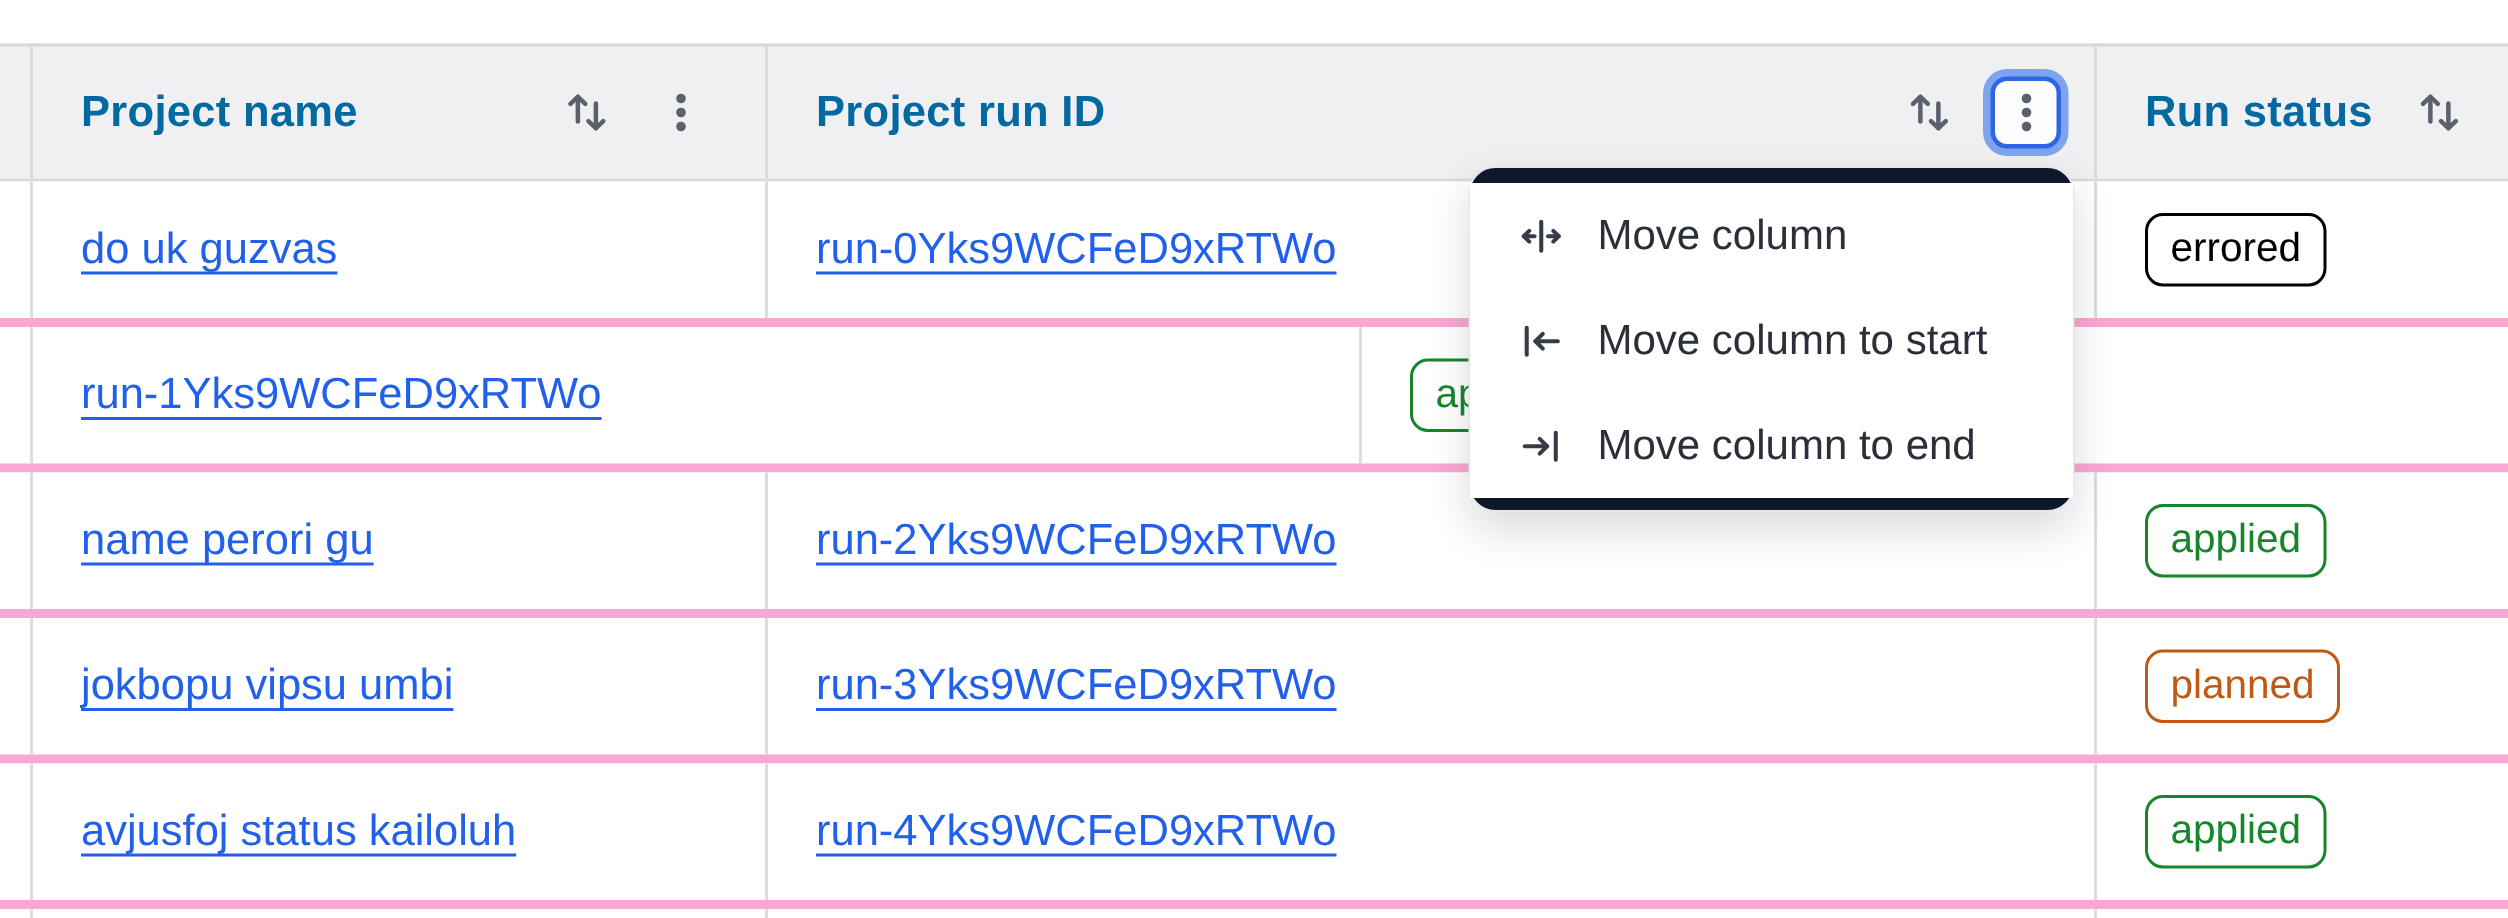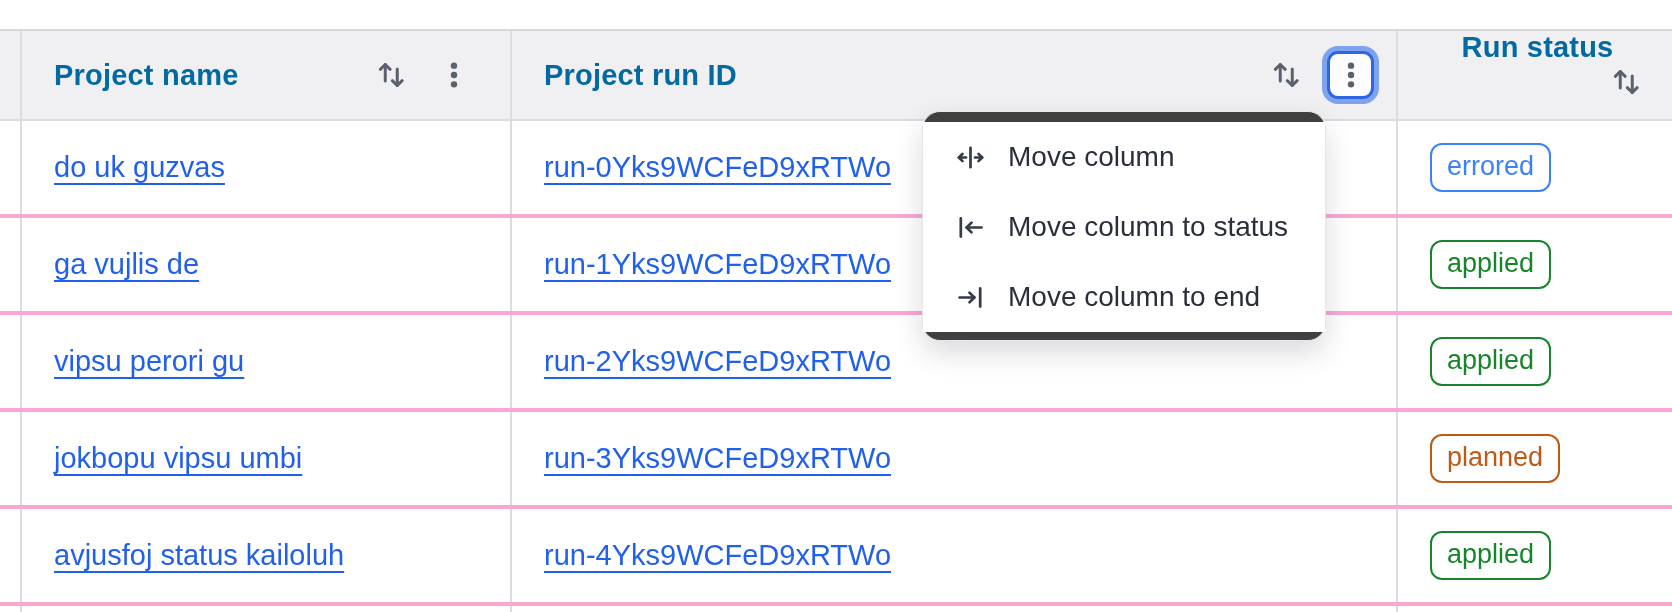--- a/index.html
+++ b/index.html
@@ -10,21 +10,21 @@
     color:#16191F;
   }
   .top-spacer { height:29px; background:#fff; }
 
   
   .tbl { width:1672px; position:relative; }
   .hdr-row {
     display:flex; height:92px; background:#F0F0F2;
     border-top:2px solid #D7D7DB; border-bottom:2px solid #DBDBDF;
   }
-  .body-row { display:flex; height:97px; background:#fff; border-bottom:4px solid #f9a8d4; }
+  .body-row { display:flex; height:97px; background:#fff; border-bottom:6px solid #f9a8d4; }
   .sliver-row { display:flex; height:6px; background:#fff; }
 
   .c-gutter  { width:22px;  flex:none; border-right:2px solid #DCDCE0; }
   .c-project { width:490px; flex:none; border-right:2px solid #DCDCE0; }
   .c-runid   { width:886px; flex:none; border-right:2px solid #DCDCE0; }
   .c-status  { flex:1 1 auto; }
 
   .hdr-cell { display:flex; align-items:center; padding-left:32px; }
   .hdr-label { font-size:29px; font-weight:600; color:#0369a1; letter-spacing:.2px; }
   .hdr-controls { margin-left:auto; display:flex; align-items:center; }
@@ -33,48 +33,48 @@
   .icon-kebab { width:32px; height:32px; color:#5A616C; flex:none; }
 
   .kebab-btn {
     background:none; border:none; cursor:pointer;
     display:flex; align-items:center; justify-content:center; color:#5A616C;
   }
   .c-project .icon-sort { margin-right:28px; }
   .c-project.hdr-cell { padding-right:40px; }
   .c-runid .icon-sort { margin-right:22px; }
   .c-runid.hdr-cell { padding-right:22px; }
-  .c-status.hdr-cell { padding-right:27px;flex-direction:column; }
+  .c-status.hdr-cell { padding-right:27px; }
 
   .kebab-btn.focused {
     width:47px; height:48px; background:#FDFDFF;
     border:3px solid #2E66E5; border-radius:11px;
     box-shadow:0 0 0 5px #7EA4F0;
     color:#565B66;
   }
 
   .cell { display:flex; align-items:center; padding-left:32px; }
   a.cell-link {
     color:#2160EB; font-size:29px; text-decoration:underline;
     text-decoration-thickness:2px; text-underline-offset:6px; cursor:pointer;
   }
 
   .badge {
     display:inline-block; font-size:27px; line-height:1.25;
     padding:5px 15px 7px; border-radius:12px; border:2.5px solid currentColor;
     background:#fff;
   }
-  .badge[data-status="errored"] { color:#3b82f6; }
+  .badge[data-status="errored"] { color:#000000; }
   .badge[data-status="applied"] { color:#17862B; }
   .badge[data-status="planned"] { color:#BF5A15;text-align:right; }
 
   
   .col-menu {
-    position:absolute; left:922px; top:111px; width:404px; height:230px;
-    background:#404040; border:1px solid #E8E8EC; border-radius:18px;
+    position:absolute; left:979px; top:111px; width:404px; height:230px;
+    background:#0f172a; border:1px solid #E8E8EC; border-radius:18px;
     box-shadow:0 12px 28px rgba(25,30,45,0.16);
     padding:10px 0; z-index:20;
   }
   .menu-item {
     height:70px; display:flex; align-items:center; padding:0 32px;
     cursor:pointer; background:#fff;
   }
   .menu-item .mi-icon { width:31px; height:31px; color:#353B47; flex:none; margin-right:22px; }
   .menu-item .mi-label { font-size:28px; color:#2A2F3A; white-space:nowrap; }
 </style>
@@ -167,35 +167,32 @@
     <div class="cell c-runid">
       <a class="cell-link">run-0Yks9WCFeD9xRTWo</a>
     </div>
     <div class="cell c-status">
       <span class="badge" data-status="errored">errored</span>
     </div>
   </div>
 
   <div class="body-row">
     <div class="c-gutter"></div>
-    <div class="cell c-project">
-      <a class="cell-link">ga vujlis de</a>
-    </div>
     <div class="cell c-runid">
       <a class="cell-link">run-1Yks9WCFeD9xRTWo</a>
     </div>
     <div class="cell c-status">
       <span class="badge" data-status="applied">applied</span>
     </div>
   </div>
 
   <div class="body-row">
     <div class="c-gutter"></div>
     <div class="cell c-project">
-      <a class="cell-link">vipsu perori gu</a>
+      <a class="cell-link">name perori gu</a>
     </div>
     <div class="cell c-runid">
       <a class="cell-link">run-2Yks9WCFeD9xRTWo</a>
     </div>
     <div class="cell c-status">
       <span class="badge" data-status="applied">applied</span>
     </div>
   </div>
 
   <div class="body-row">
@@ -237,21 +234,21 @@
   <div class="menu-item">
     <svg class="mi-icon" viewBox="0 0 24 24">
         <use href="#g-move"></use>
       </svg>
     <span class="mi-label">Move column</span>
   </div>
   <div class="menu-item">
     <svg class="mi-icon" viewBox="0 0 24 24">
         <use href="#g-move-start"></use>
       </svg>
-    <span class="mi-label">Move column to status</span>
+    <span class="mi-label">Move column to start</span>
   </div>
   <div class="menu-item">
     <svg class="mi-icon" viewBox="0 0 24 24">
         <use href="#g-move-end"></use>
       </svg>
     <span class="mi-label">Move column to end</span>
   </div>
 </div>
 
 </body></html>

